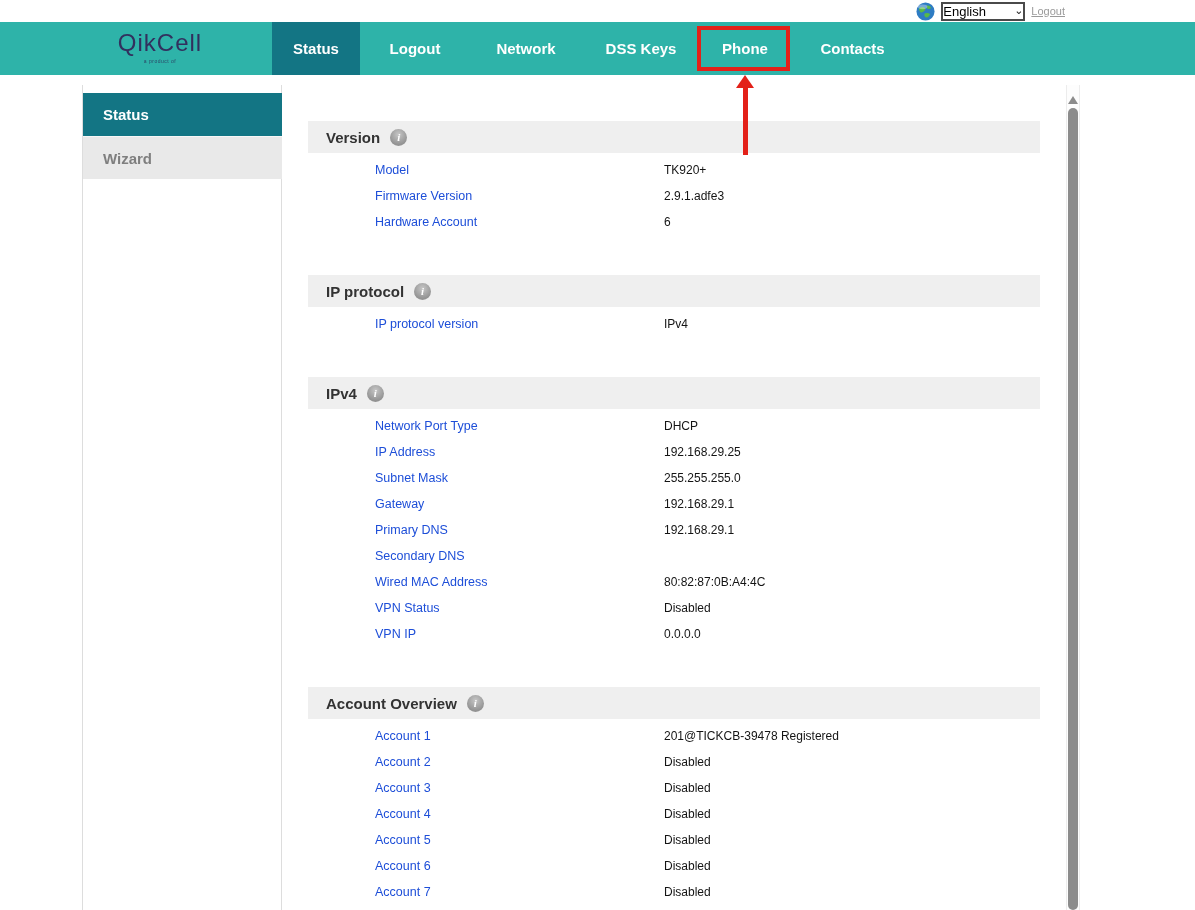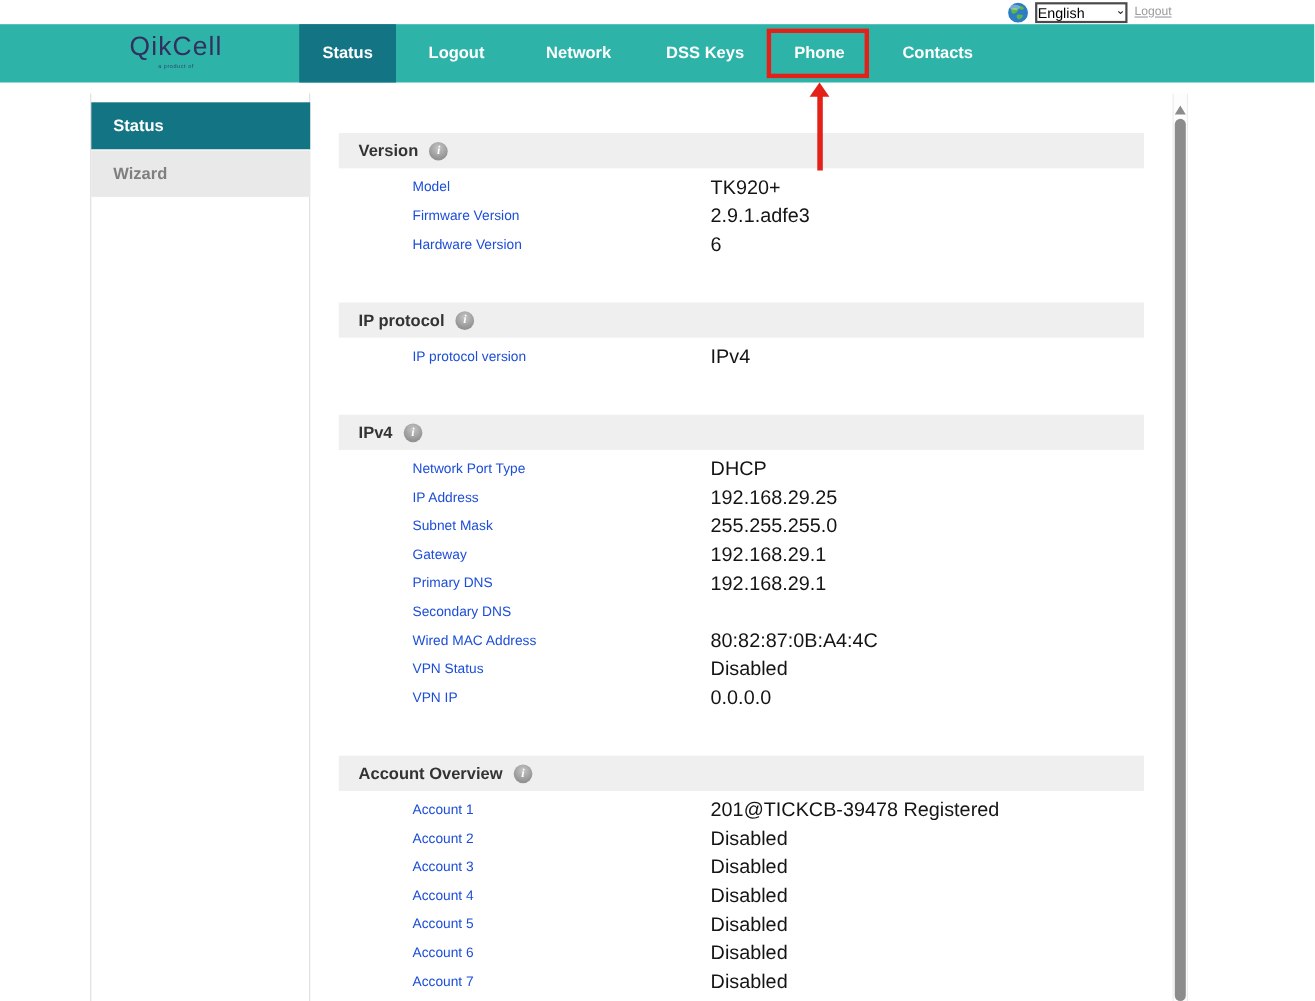--- a/index.html
+++ b/index.html
@@ -57,21 +57,21 @@
   .section-header { height:32px; background:#efefef; display:flex; align-items:center; padding-left:18px; }
   .section-title { font-size:15px; font-weight:bold; color:#333; }
   .info-icon { width:17px; height:17px; border-radius:50%; margin-left:10px;
                background:radial-gradient(circle at 50% 32%, #c6c6c6, #939393 70%);
                color:#fff; font-size:11px; font-weight:bold; font-style:italic;
                display:flex; align-items:center; justify-content:center; cursor:pointer;
                font-family:"Liberation Serif", serif; }
   .rows { padding-top:4px; }
   .row { height:26px; line-height:26px; position:relative; }
   .row .label { position:absolute; left:67px; font-size:12.5px; color:#1d4ed8; }
-  .row .value { position:absolute; left:338px; font-size:18px; color:#141414; }
+  .row .value { position:absolute; left:356px; font-size:12px; color:#141414; }
 
   
   .scroll-area { position:absolute; left:1066px; top:85px; width:14px; height:825px;
                  border-left:1px solid #ececec; border-right:1px solid #ececec; background:#fdfdfd; }
   .scroll-up { position:absolute; left:1068px; top:96px; width:0; height:0;
                border-left:5px solid transparent; border-right:5px solid transparent;
                border-bottom:8px solid #8c8c8c; }
   .scroll-thumb { position:absolute; left:1068px; top:108px; width:10px; height:802px;
                   background:#8c8c8c; border-radius:5px; cursor:pointer; }
 </style>
@@ -134,21 +134,21 @@
     <div class="rows">
           <div class="row">
     <span class="label">Model</span>
     <span class="value">TK920+</span>
   </div>
           <div class="row">
     <span class="label">Firmware Version</span>
     <span class="value">2.9.1.adfe3</span>
   </div>
           <div class="row">
-    <span class="label">Hardware Version</span>
+    <span class="label">Hardware Account</span>
     <span class="value">6</span>
   </div>
         </div>
   </section>
       <section class="section">
     <div class="section-header">
       <span class="section-title">IP protocol</span>
       <span class="info-icon">i</span>
     </div>
     <div class="rows">

